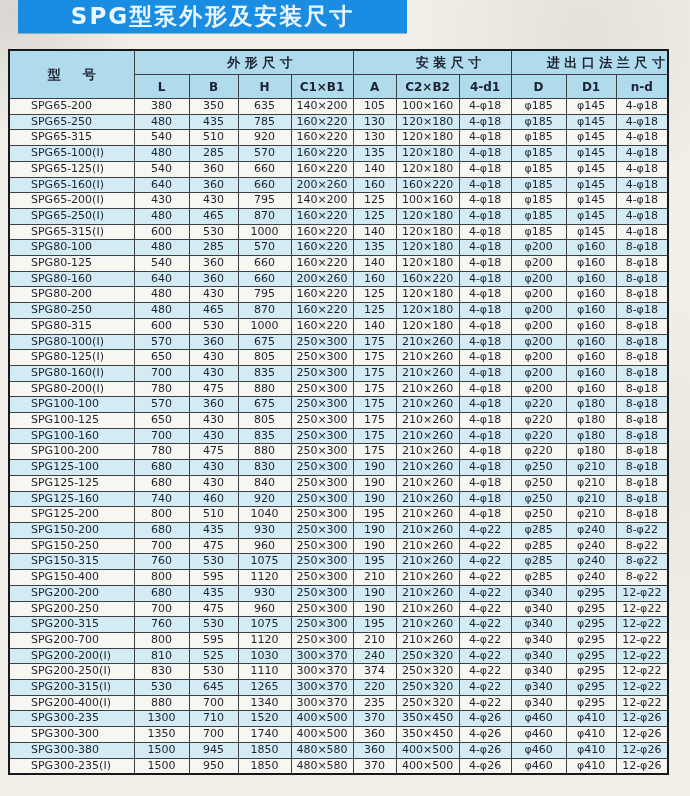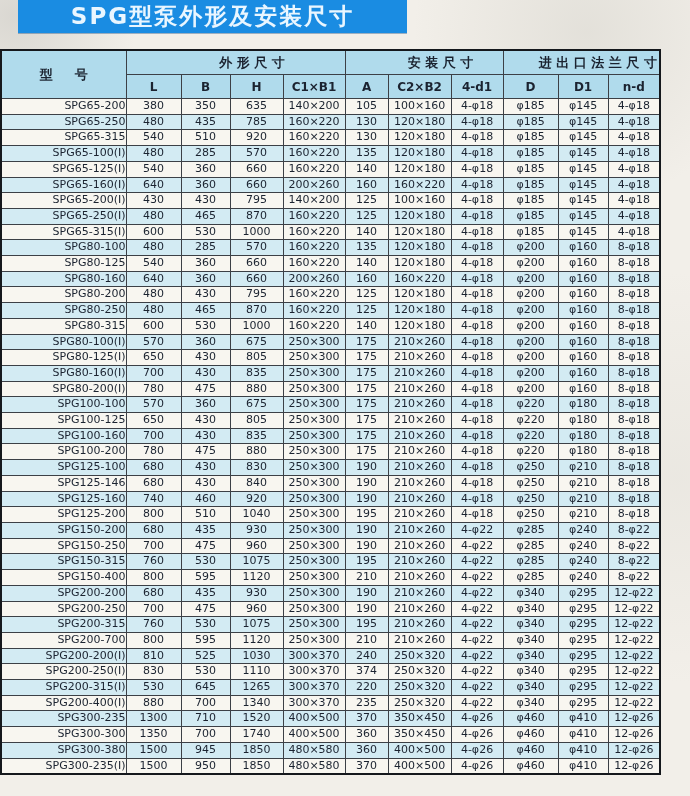--- a/index.html
+++ b/index.html
@@ -37,21 +37,21 @@
     color: #e9f6ff;
     font-size: 23px;
     font-weight: bold;
     text-align: center;
     line-height: 33px;
     letter-spacing: 2px;
   }
 
   table.dim-table {
     position: absolute;
-    left: 0;
+    left: 8px;
     top: 49px;
     width: 660px;
     border-collapse: collapse;
     table-layout: fixed;
     border: 2px solid #15181c;
     background: #f8f6f0;
   }
   .dim-table th, .dim-table td {
     border: 1px solid #3c4046;
     padding: 0;
@@ -77,21 +77,21 @@
     letter-spacing: 0.35em;
     margin-right: -0.35em;
     margin-left: 33px;
   }
   .dim-table tbody td {
     font-size: 11px;
     height: 14.7px;
     line-height: 14.7px;
   }
   .dim-table tbody td.model {
-    text-align: right;
+    text-align: left;
     padding-left: 21px;
   }
   .dim-table tbody tr:nth-child(odd)  { background: #f8f6f0; }
   .dim-table tbody tr:nth-child(even) { background: #d3ebf3; }
 
   
   col.c0  { width: 125px; }
   col.c1  { width: 55px; }
   col.c2  { width: 49px; }
   col.c3  { width: 53px; }
@@ -449,21 +449,21 @@
         <td class="num">830</td>
         <td class="num">250×300</td>
         <td class="num">190</td>
         <td class="num">210×260</td>
         <td class="num">4-φ18</td>
         <td class="num">φ250</td>
         <td class="num">φ210</td>
         <td class="num">8-φ18</td>
       </tr>
       <tr>
-        <td class="model">SPG125-146</td>
+        <td class="model">SPG125-125</td>
         <td class="num">680</td>
         <td class="num">430</td>
         <td class="num">840</td>
         <td class="num">250×300</td>
         <td class="num">190</td>
         <td class="num">210×260</td>
         <td class="num">4-φ18</td>
         <td class="num">φ250</td>
         <td class="num">φ210</td>
         <td class="num">8-φ18</td>

